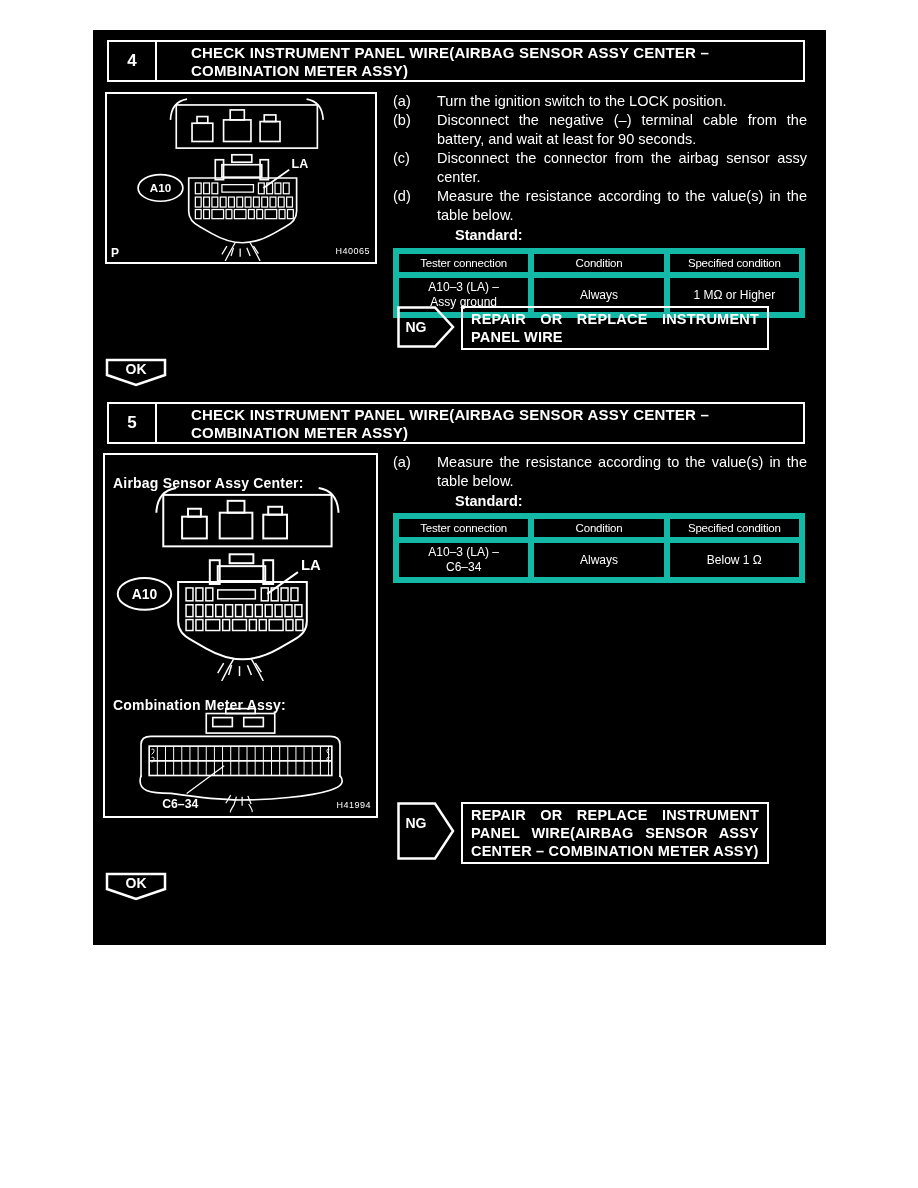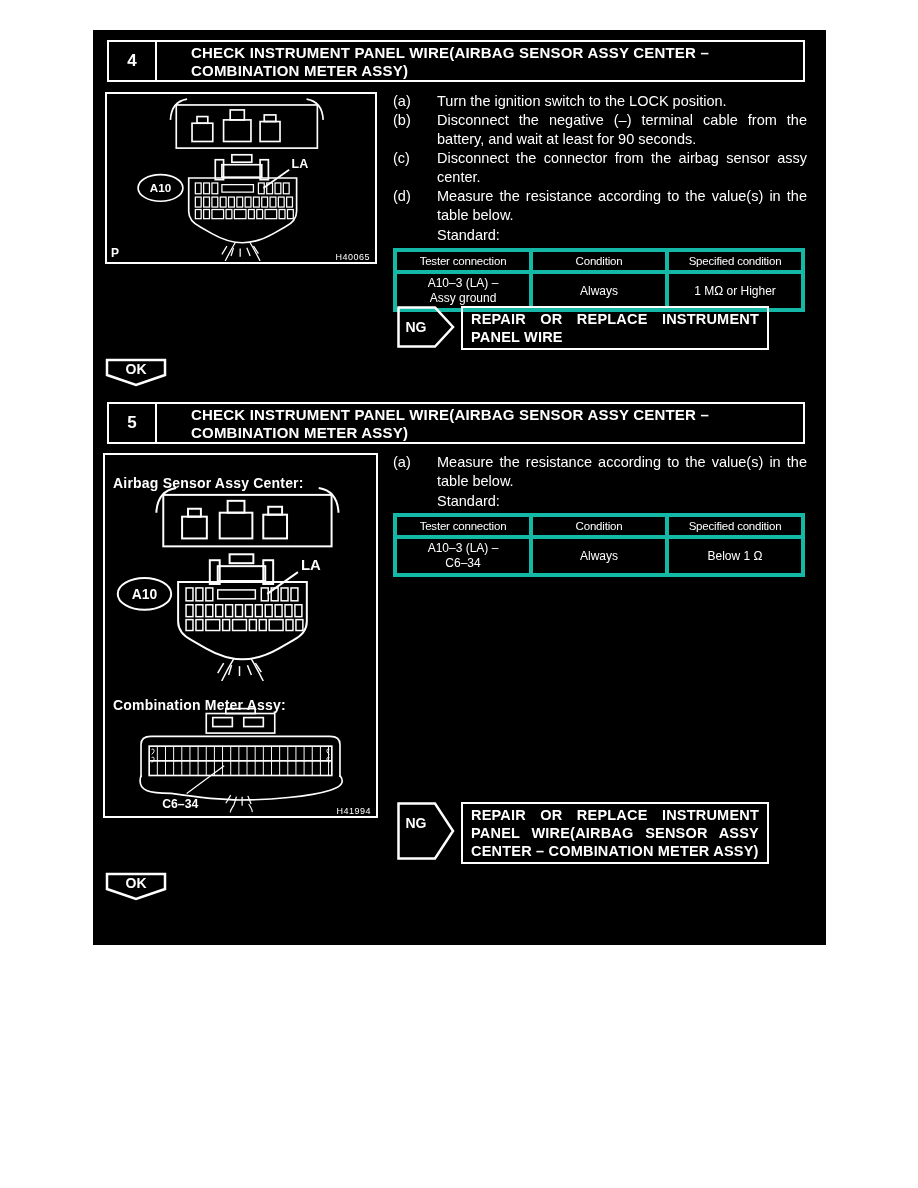--- a/index.html
+++ b/index.html
@@ -10,32 +10,32 @@
   
   .step-header{position:absolute;left:14px;width:698px;height:42px;border:2px solid #fff;display:flex;box-sizing:border-box;background:#000;}
   .step-num{width:46px;flex:none;border-right:2px solid #fff;display:flex;align-items:center;justify-content:center;font-weight:bold;font-size:17px;}
   .step-title{flex:1;padding:2px 6px 2px 10px;font-weight:bold;font-size:15px;line-height:18px;letter-spacing:.2px;margin-left:24px;}
   .step-title span{display:inline-block;max-width:575px;}
 
   
   .figure{position:absolute;border:2px solid #fff;box-sizing:border-box;background:#000;}
   .fig-title{position:absolute;left:8px;font-weight:bold;font-size:14px;letter-spacing:.2px;margin-top:12px;}
   .fig-corner{position:absolute;left:4px;bottom:2px;font-weight:bold;font-size:12px;}
-  .fig-code{position:absolute;right:5px;bottom:0;font-size:9px;letter-spacing:.5px;}
+  .fig-code{position:absolute;right:5px;bottom:6px;font-size:9px;letter-spacing:.5px;}
 
   
   .steps{position:absolute;font-size:14.5px;line-height:19px;}
   .step-row{display:flex;}
   .step-letter{width:44px;flex:none;}
   .step-text{flex:1;text-align:justify;}
-  .standard{font-weight:normal;margin-left:44px;margin-top:1px;}
+  .standard{font-weight:bold;margin-left:62px;margin-top:1px;}
 
   
   table.dtable{position:absolute;border-collapse:collapse;table-layout:fixed;background:#000;}
-  .dtable th,.dtable td{border:4px solid #14b8a6;text-align:center;vertical-align:middle;padding:1px 3px;}
+  .dtable th,.dtable td{border:6px solid #14b8a6;text-align:center;vertical-align:middle;padding:1px 3px;}
   .dtable th{font-size:11.5px;font-weight:normal;height:16px;letter-spacing:-.2px;}
   .dtable td{font-size:12px;height:32px;line-height:15px;}
 
   
   .ng-row{position:absolute;display:flex;align-items:stretch;}
   .ng-box{border:2px solid #fff;box-sizing:border-box;font-weight:bold;font-size:14.5px;line-height:18px;padding:2px 8px;margin-left:6px;width:308px;text-align:justify;letter-spacing:.2px;}
 
   
   .final-box{position:absolute;border:2px solid #fff;box-sizing:border-box;font-weight:bold;font-size:15px;padding:3px 10px;letter-spacing:.2px;}
 

